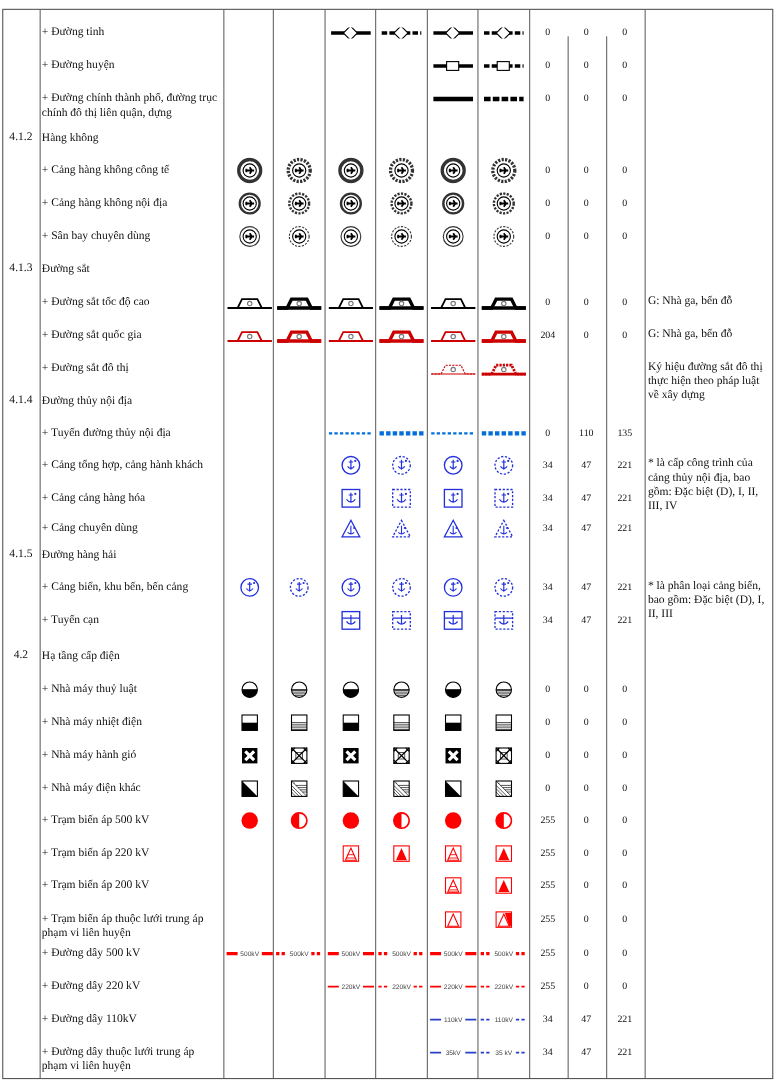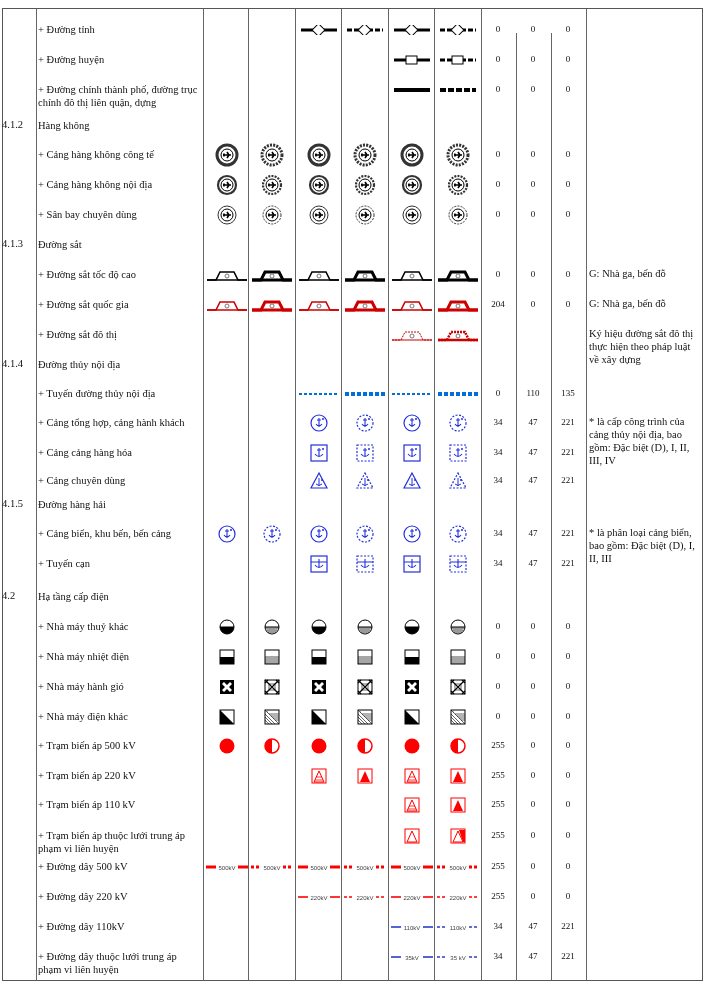--- a/index.html
+++ b/index.html
@@ -2,21 +2,21 @@
 <html><head>
 <meta charset="utf-8">
 <style>
   html, body { margin:0; padding:0; background:#fff; }
   body { width:705px; height:985px; position:relative; overflow:hidden;
          font-family:"Liberation Serif", "DejaVu Serif", serif; color:#111; }
   #tbl { position:absolute; left:2px; top:8px; width:701px; height:973px;
          border:1px solid #555; box-sizing:border-box; }
   .vline { position:absolute; width:1px; background:#666; }
   .row { position:absolute; left:0; width:699px; }
-  .cell-code { position:absolute; left:0; width:34px; font-size:10.5px; }
+  .cell-code { position:absolute; left:0; width:34px; text-align:center; font-size:10.5px; }
   .cell-name { position:absolute; left:38px; width:160px; font-size:10.5px; line-height:13px; }
   .sym { position:absolute; width:44px; display:flex; align-items:center; justify-content:center; }
   .num { position:absolute; width:34px; text-align:center; font-size:9px; }
   .note { position:absolute; left:589px; width:110px; font-size:10.5px; line-height:13px; }
   svg { display:block; }
 </style>
 </head>
 <body>
 
 <div id="tbl">
@@ -189,21 +189,21 @@
     <div class="row" style="top: 590px; left: 2px;">
       <div class="cell-code" style="left:0;top:0">4.2</div>
       <div class="cell-name" style="left:36px;top:0">Hạ tầng cấp điện</div>
       <div class="num" style="left:479px;top:1px"></div>
       <div class="num" style="left:514px;top:1px"></div>
       <div class="num" style="left:549px;top:1px"></div>
       <div class="note" style="left:587px;top:-1px"></div>
     </div>
     <div class="row" style="top: 620px; left: 2px;">
       <div class="cell-code" style="left:0;top:0"></div>
-      <div class="cell-name" style="left:36px;top:0">+ Nhà máy thuỷ khác</div>
+      <div class="cell-name" style="left:36px;top:0">+ Nhà máy thuỷ luật</div>
       <div class="num" style="left:479px;top:1px">0</div>
       <div class="num" style="left:514px;top:1px">0</div>
       <div class="num" style="left:549px;top:1px">0</div>
       <div class="note" style="left:587px;top:-1px"></div>
     </div>
     <div class="row" style="top: 650px; left: 2px;">
       <div class="cell-code" style="left:0;top:0"></div>
       <div class="cell-name" style="left:36px;top:0">+ Nhà máy nhiệt điện</div>
       <div class="num" style="left:479px;top:1px">0</div>
       <div class="num" style="left:514px;top:1px">0</div>
@@ -237,21 +237,21 @@
     <div class="row" style="top: 769px; left: 2px;">
       <div class="cell-code" style="left:0;top:0"></div>
       <div class="cell-name" style="left:36px;top:0">+ Trạm biến áp 220 kV</div>
       <div class="num" style="left:479px;top:1px">255</div>
       <div class="num" style="left:514px;top:1px">0</div>
       <div class="num" style="left:549px;top:1px">0</div>
       <div class="note" style="left:587px;top:-1px"></div>
     </div>
     <div class="row" style="top: 798px; left: 2px;">
       <div class="cell-code" style="left:0;top:0"></div>
-      <div class="cell-name" style="left:36px;top:0">+ Trạm biến áp 110 kV</div>
+      <div class="cell-name" style="left:36px;top:0">+ Trạm biến áp 200 kV</div>
       <div class="num" style="left:479px;top:1px">255</div>
       <div class="num" style="left:514px;top:1px">0</div>
       <div class="num" style="left:549px;top:1px">0</div>
       <div class="note" style="left:587px;top:-1px"></div>
     </div>
     <div class="row" style="top: 829px; left: 2px;">
       <div class="cell-code" style="left:0;top:0"></div>
       <div class="cell-name" style="left:36px;top:0">+ Trạm biến áp thuộc lưới trung áp phạm vi liên huyện</div>
       <div class="num" style="left:479px;top:1px">255</div>
       <div class="num" style="left:514px;top:1px">0</div>

